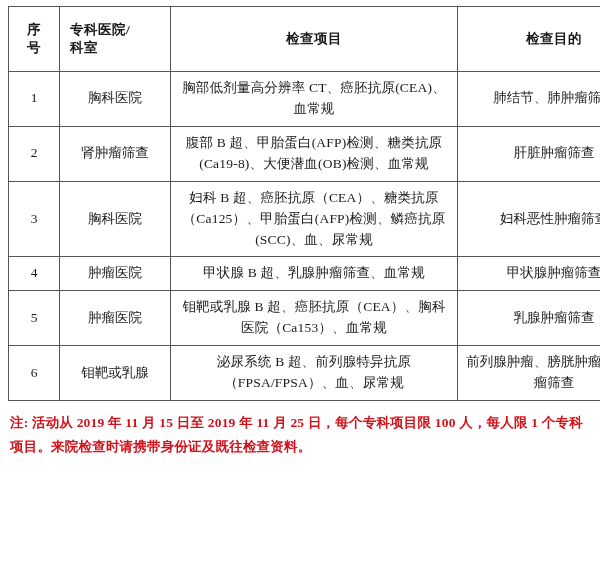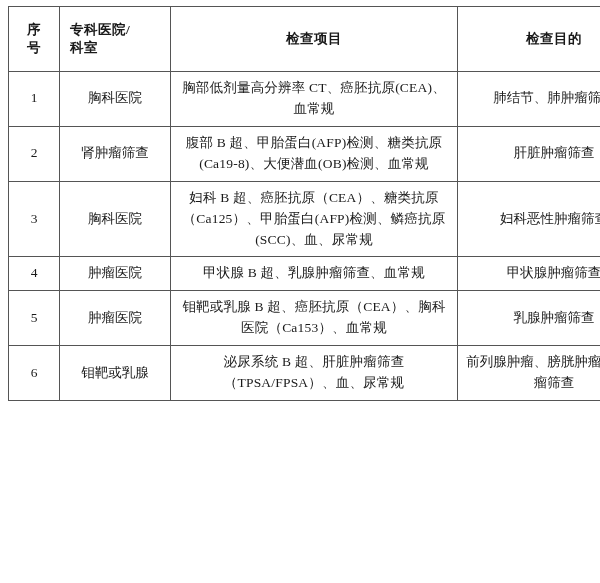--- a/index.html
+++ b/index.html
@@ -126,20 +126,21 @@
       </tr>
       <tr>
         <td class="col-no">5</td>
         <td class="col-dept">肿瘤医院</td>
         <td class="col-item">钼靶或乳腺 B 超、癌胚抗原（CEA）、胸科医院（Ca153）、血常规</td>
         <td class="col-purpose">乳腺肿瘤筛查</td>
       </tr>
       <tr>
         <td class="col-no">6</td>
         <td class="col-dept">钼靶或乳腺</td>
-        <td class="col-item">泌尿系统 B 超、肝脏肿瘤筛查（TPSA/FPSA）、血、尿常规</td>
+        <td class="col-item">泌尿系统 B 超、前列腺特异抗原（FPSA/FPSA）、血、尿常规</td>
         <td class="col-purpose">前列腺肿瘤、膀胱肿瘤、肾肿瘤筛查</td>
       </tr>
     </tbody>
   </table>
 
+  <div class="note">注: 活动从 2019 年 11 月 15 日至 2019 年 11 月 25 日，每个专科项目限 100 人，每人限 1 个专科项目。来院检查时请携带身份证及既往检查资料。</div>
 
 </div>
 
 </body></html>

